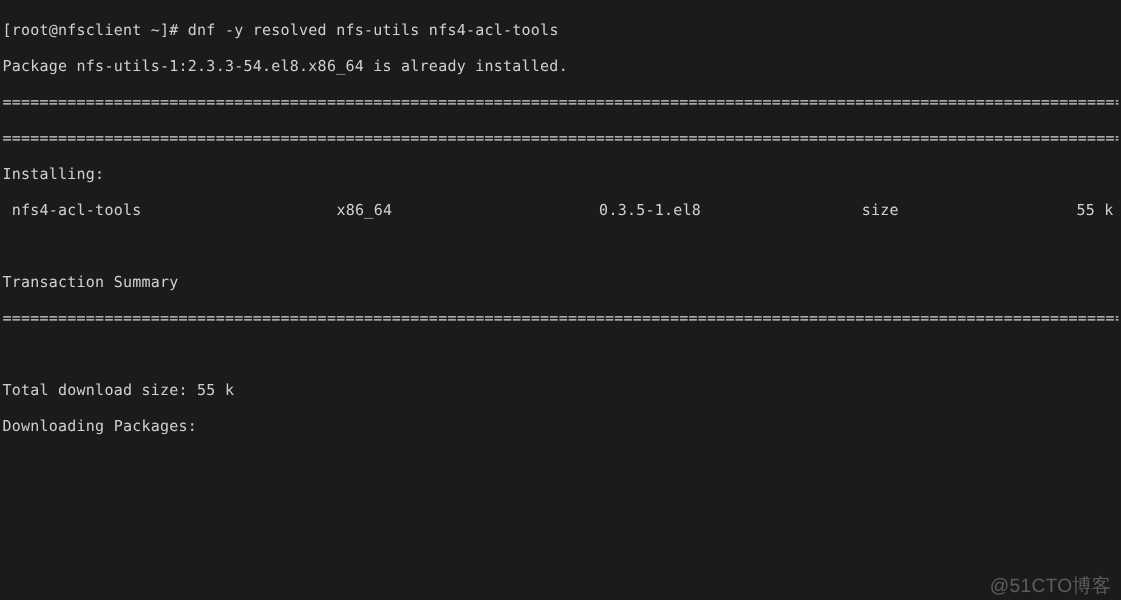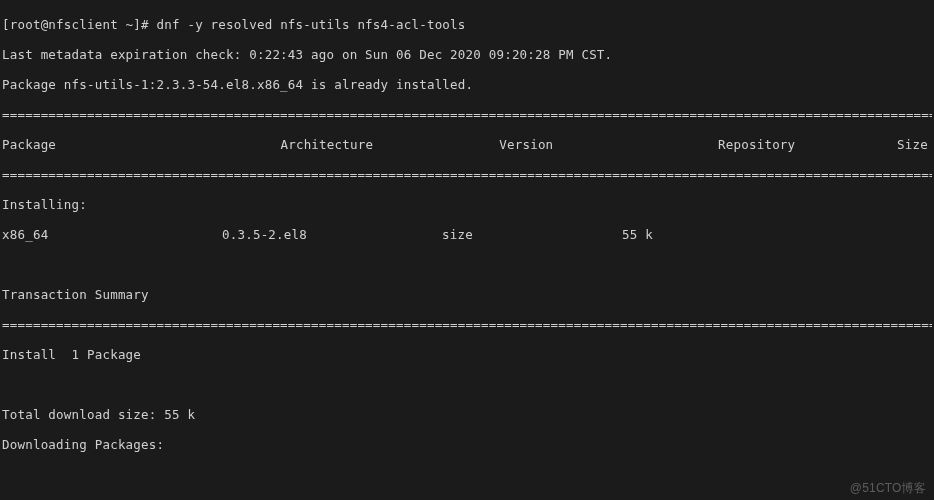--- a/index.html
+++ b/index.html
@@ -24,56 +24,48 @@
   .row {
     display: flex;
   }
   .row > span { display: inline-block; }
   .watermark {
     position: absolute;
     right: 8px;
     bottom: 4px;
     color: #888;
     font-family: Arial, sans-serif;
-    font-size: 12px;
+    font-size: 16px;
     opacity: 0.6;
   }
   .hr {
     overflow: hidden;
     white-space: nowrap;
     text-overflow: clip;
   }
 </style>
 </head>
 <body>
 
 <div class="terminal">
 <div><span>[root@nfsclient ~]# </span><span>dnf -y resolved nfs-utils nfs4-acl-tools</span></div>
-<div>Last metadata expiration check: 0:22:43 ago on Sun 06 Dec 2020 09:20:28 PM CST.</div>
 <div>Package nfs-utils-1:2.3.3-54.el8.x86_64 is already installed.</div>
 <div class="hr">========================================================================================================================================</div>
-<div class="row">
-  <span style="width:280px">Package</span>
-  <span style="width:220px">Architecture</span>
-  <span style="width:220px">Version</span>
-  <span style="width:180px">Repository</span>
-  <span style="flex:1;text-align:right;padding-right:4px">Size</span>
-</div>
 <div class="hr">========================================================================================================================================</div>
 <div>Installing:</div>
 <div class="row">
+  <span style="width:280px"> nfs4-acl-tools</span>
   <span style="width:220px">x86_64</span>
-  <span style="width:220px">0.3.5-2.el8</span>
+  <span style="width:220px">0.3.5-1.el8</span>
   <span style="width:180px">size</span>
   <span style="flex:1;text-align:left;padding-right:4px">55 k</span>
 </div>
 <div>&nbsp;</div>
 <div>Transaction Summary</div>
 <div class="hr">========================================================================================================================================</div>
-<div>Install  1 Package</div>
 <div>&nbsp;</div>
 <div>Total download size: 55 k</div>
 <div>Downloading Packages:</div>
 
 
 
 
 
 
 

